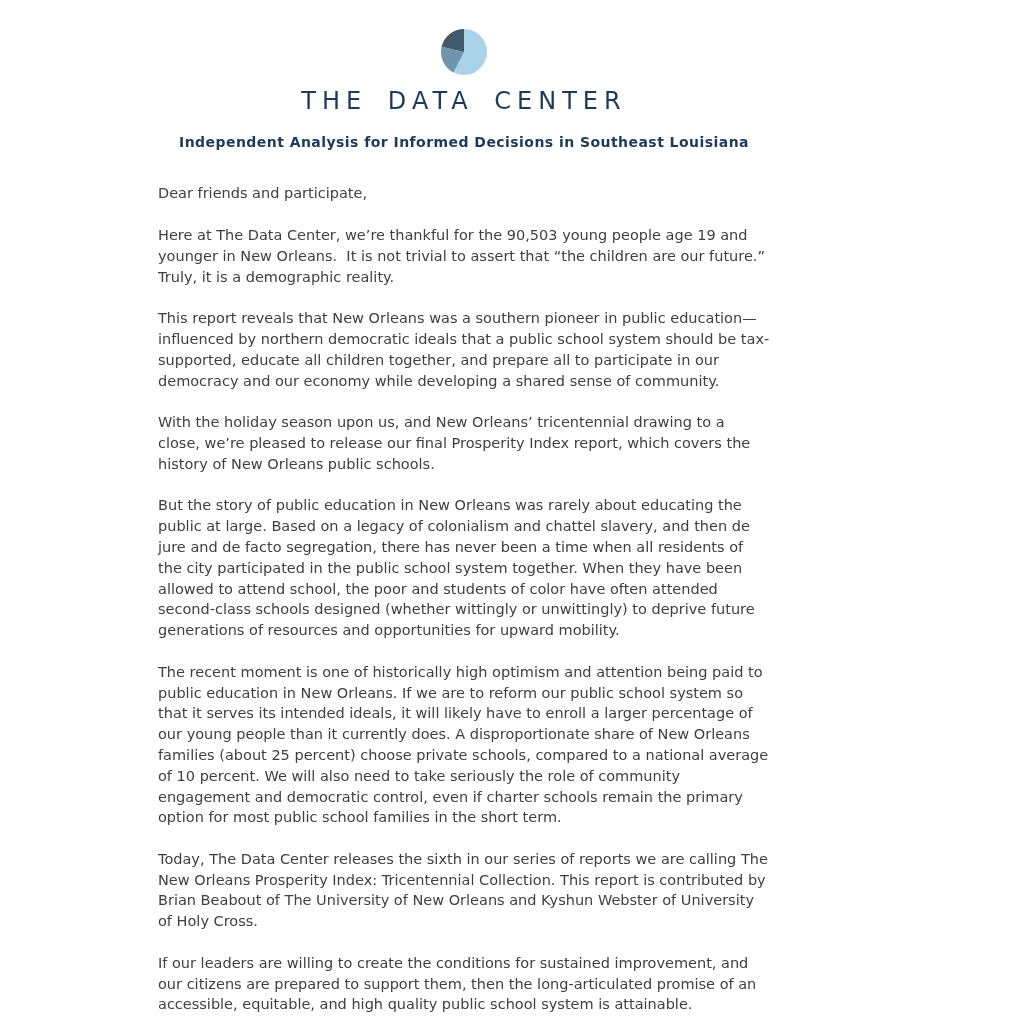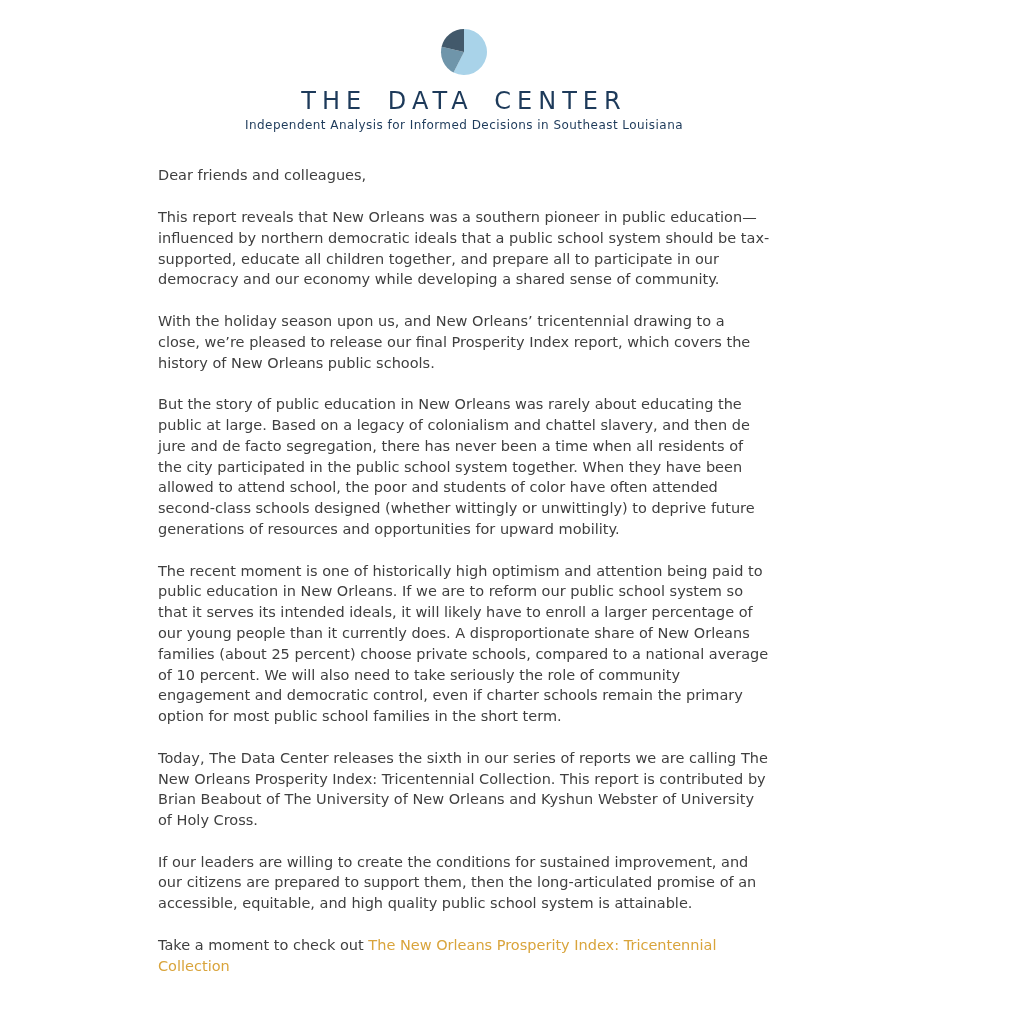--- a/index.html
+++ b/index.html
@@ -34,23 +34,23 @@
     margin-top: 12px;
     font-size: 24px;
     font-weight: 400;
     color: var(--brand-navy, #1d3a5a);
     letter-spacing: 6px;
     word-spacing: 7px;
     white-space: nowrap;
     line-height: 1.1;
   }
   .logo-tagline {
-    margin-top: 4px;
-    font-size: 12px;
-    font-weight: 400;
+    margin-top: 20px;
+    font-size: 14px;
+    font-weight: 700;
     color: var(--brand-navy, #1d3a5a);
     letter-spacing: 0.45px;
     white-space: nowrap;
   }
   
   .letter {
     width: 612px;
     margin: 33px auto 0 auto;
     font-size: 14.5px;
     line-height: 20.8px;
@@ -75,21 +75,22 @@
     <svg class="logo-pie" viewBox="0 0 48 48" aria-hidden="true">
       <path d="M24,24 L24,1 A23,23 0 1 1 13.56,44.5 Z" fill="#a9d3e9"></path>
       <path d="M24,24 L13.56,44.5 A23,23 0 0 1 1.6,18.83 Z" fill="#6f95aa"></path>
       <path d="M24,24 L1.6,18.83 A23,23 0 0 1 24,1 Z" fill="#42596b"></path>
     </svg>
     <div class="logo-title">THE DATA CENTER</div>
     <div class="logo-tagline">Independent Analysis for Informed Decisions in Southeast Louisiana</div>
   </div>
 
   <div class="letter">
-    <p>Dear friends and colleagues,</p>
+    <p>Dear friends and participate,</p>
+    <p>Here at The Data Center, we’re thankful for the 90,503 young people age 19 and younger in New Orleans.  It is not trivial to assert that “the children are our future.” Truly, it is a demographic reality.</p>
     <p>This report reveals that New Orleans was a southern pioneer in public education—influenced by northern democratic ideals that a public school system should be tax-supported, educate all children together, and prepare all to participate in our democracy and our economy while developing a shared sense of community.</p>
     <p>With the holiday season upon us, and New Orleans’ tricentennial drawing to a close, we’re pleased to release our final Prosperity Index report, which covers the history of New Orleans public schools.</p>
     <p>But the story of public education in New Orleans was rarely about educating the public at large. Based on a legacy of colonialism and chattel slavery, and then de jure and de facto segregation, there has never been a time when all residents of the city participated in the public school system together. When they have been allowed to attend school, the poor and students of color have often attended second-class schools designed (whether wittingly or unwittingly) to deprive future generations of resources and opportunities for upward mobility.</p>
     <p>The recent moment is one of historically high optimism and attention being paid to public education in New Orleans. If we are to reform our public school system so that it serves its intended ideals, it will likely have to enroll a larger percentage of our young people than it currently does. A disproportionate share of New Orleans families (about 25 percent) choose private schools, compared to a national average of 10 percent. We will also need to take seriously the role of community engagement and democratic control, even if charter schools remain the primary option for most public school families in the short term.</p>
     <p>Today, The Data Center releases the sixth in our series of reports we are calling The New Orleans Prosperity Index: Tricentennial Collection. This report is contributed by Brian Beabout of The University of New Orleans and Kyshun Webster of University of Holy Cross.</p>
     <p>If our leaders are willing to create the conditions for sustained improvement, and our citizens are prepared to support them, then the long-articulated promise of an accessible, equitable, and high quality public school system is attainable.</p>
     <p><span>Take a moment to check out </span><a>The New Orleans Prosperity Index: Tricentennial Collection</a></p>
   </div>
 
 </div>

